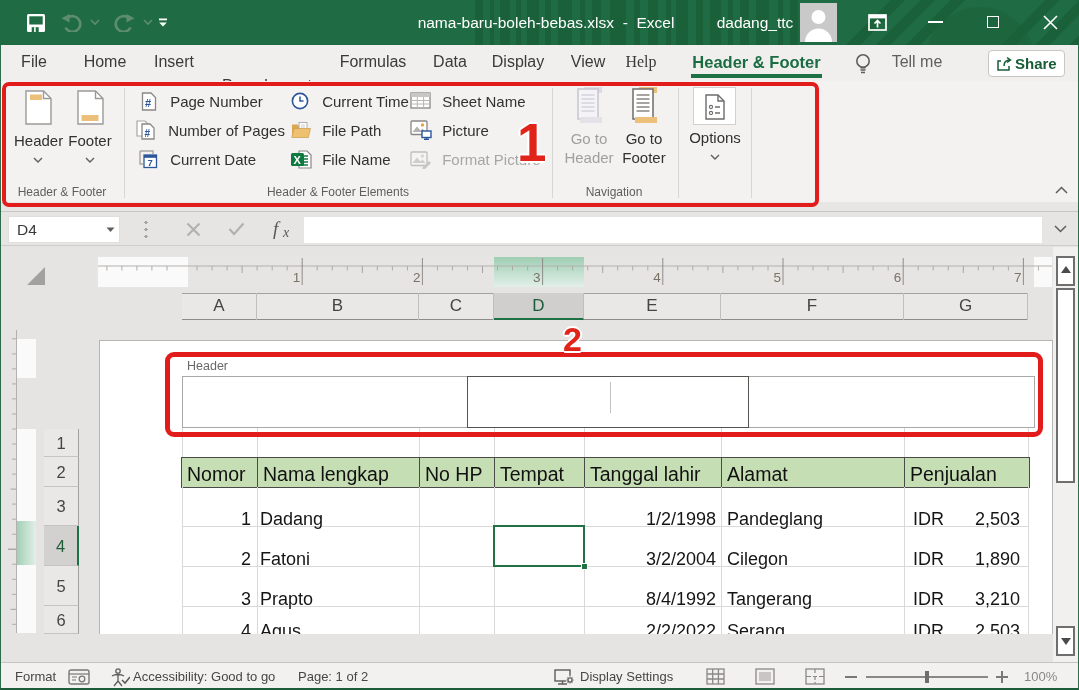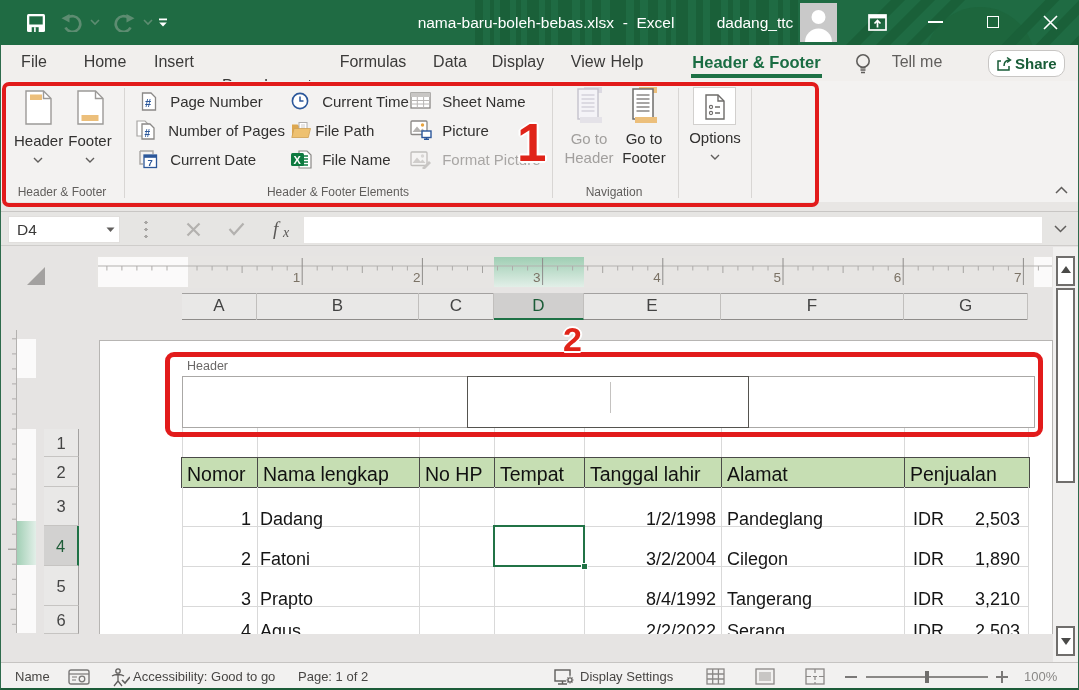--- a/index.html
+++ b/index.html
@@ -123,32 +123,32 @@
 </div>
 <div class="abs" id="tabrow">
   <div class="tab" style="left:14px;width:40px;">File</div>
   <div class="tab" style="left:82px;width:46px;">Home</div>
   <div class="tab" style="left:152px;width:44px;">Insert</div>
   <div class="tab" style="left:220px;width:94px;margin-top:24px;">Page Layout</div>
   <div class="tab" style="left:332px;width:82px;">Formulas</div>
   <div class="tab" style="left:427px;width:46px;">Data</div>
   <div class="tab" style="left:487px;width:62px;">Display</div>
   <div class="tab" style="left:565px;width:46px;">View</div>
-  <div class="tab" style="left:606px;width:42px;">Help</div>
+  <div class="tab" style="left:620px;width:42px;font-family:Liberation Serif, serif;">Help</div>
   <div class="tab" style="left:691px;width:131px;color:#1a6d43;font-weight:bold;font-size:16.5px;">Header &amp; Footer</div>
   <div class="abs" style="left:691px;top:29px;width:131px;height:4px;background:#1e7145;"></div>
 
   <svg class="abs" style="left:855px;top:8px;" width="16" height="22" viewBox="0 0 16 22">
     <circle cx="8" cy="8" r="6.2" fill="none" stroke="#605e5c" stroke-width="1.6"></circle>
     <path d="M 5.5 17 L 10.5 17 M 6 19.5 L 10 19.5" stroke="#605e5c" stroke-width="1.4"></path>
     <path d="M 5.5 14.7 L 10.5 14.7" stroke="#605e5c" stroke-width="1.8"></path>
   </svg>
   <div class="tab" style="left:884px;width:66px;color:#605e5c;">Tell me</div>
 
-  <div class="abs" style="left:988px;top:5px;width:77px;height:27px;background:#fff;border:1px solid #c8c6c4;border-radius:10px;">
+  <div class="abs" style="left:988px;top:5px;width:77px;height:27px;background:#fff;border:1px solid #c8c6c4;border-radius:4px;">
     <svg class="abs" style="left:7px;top:5px;" width="16" height="16" viewBox="0 0 16 16">
       <path d="M 5 5 L 2 5 L 2 14 L 13 14 L 13 10" fill="none" stroke="#185c37" stroke-width="1.5"></path>
       <path d="M 8 10 C 8 6 10 4 14 4 M 11 1.5 L 14.5 4 L 11 6.5" fill="none" stroke="#185c37" stroke-width="1.5"></path>
     </svg>
     <div class="abs" style="left:26px;top:0;width:48px;line-height:25px;font-size:15px;font-weight:bold;color:#185c37;">Share</div>
   </div>
 </div>
 <div class="abs" id="ribbon">
   <div class="strip"></div>
   <div class="gsep" style="left:124px;"></div>
@@ -215,21 +215,21 @@
     </svg>
     <span style="margin-left:9px;">Current Time</span>
   </div>
   <div class="elem" style="left:291px;top:39px;">
     <svg width="20" height="18" viewBox="0 0 20 18">
       <path d="M1 15 L1 3.5 L6.5 3.5 L8.5 5.5 L14 5.5 L14 15 Z" fill="#dda74f"></path>
       <rect x="8" y="1.5" width="8" height="9" fill="#fff" stroke="#b0aeac" stroke-width="1"></rect>
       <path d="M10 4 L14 4 M10 6 L14 6 M10 8 L14 8" stroke="#c8c6c4" stroke-width="0.9"></path>
       <path d="M0.8 16.5 L3 7.5 L19.5 7.5 L17.3 16.5 Z" fill="#eec170" stroke="#cfa053" stroke-width="0.8"></path>
     </svg>
-    <span style="">File Path</span>
+    <span style="margin-left:7px;">File Path</span>
   </div>
   <div class="elem" style="left:291px;top:68px;">
     <svg width="21" height="19" viewBox="0 0 21 19">
       <path d="M8 1 L16 1 L20 5 L20 18 L8 18 Z" fill="#fff" stroke="#8a8886" stroke-width="1.2"></path>
       <path d="M10 6 L17 6 M10 9 L17 9 M10 12 L17 12 M10 15 L17 15" stroke="#107c41" stroke-width="1.3"></path>
       <rect x="0" y="3" width="13" height="13" rx="1.5" fill="#0e7a40"></rect>
       <text x="2.6" y="13.6" font-size="11" font-weight="bold" fill="#fff" font-family="Liberation Sans">X</text>
     </svg>
     <span style="margin-left:6px;">File Name</span>
   </div>
@@ -549,21 +549,21 @@
   </div>
   <div class="abs" style="left:683px;top:4px;width:212px;height:20px;background:#fff;border:2px solid #706e6c;"></div>
   <div class="abs" style="left:895px;top:4px;width:139px;height:20px;background:#e9e7e5;"></div>
   <div class="abs" style="left:1034px;top:5px;width:19px;height:19px;background:#fff;border:2px solid #706e6c;">
     <svg style="position:absolute;left:4px;top:2.5px;" width="8" height="10" viewBox="0 0 8 10">
         <path d="M1 0 L7 5 L1 10 Z" fill="#4a4a48"></path>
       </svg>
   </div>
 </div>
 <div class="abs" id="statusbar">
-  <div class="abs" style="left:15px;top:0;line-height:27px;">Name</div>
+  <div class="abs" style="left:15px;top:0;line-height:27px;">Format</div>
   <svg class="abs" style="left:68px;top:6px;" width="22" height="16" viewBox="0 0 22 16">
     <rect x="1" y="1" width="20" height="14" rx="2" fill="none" stroke="#7a7877" stroke-width="1.4"></rect>
     <path d="M1 5 L21 5" stroke="#7a7877" stroke-width="1.2"></path>
     <circle cx="14" cy="10" r="2.8" fill="none" stroke="#7a7877" stroke-width="1.3"></circle>
     <path d="M4 8 L9 8 M4 11 L8 11" stroke="#7a7877" stroke-width="1.1"></path>
   </svg>
   <svg class="abs" style="left:110px;top:5px;" width="20" height="19" viewBox="0 0 20 19">
     <circle cx="8" cy="3" r="2.2" fill="none" stroke="#5f5d5b" stroke-width="1.3"></circle>
     <path d="M2 8 C5 6 11 6 14 8 M8 7 L8 13 M8 13 L4 18 M8 13 L12 18" fill="none" stroke="#5f5d5b" stroke-width="1.3"></path>
     <path d="M12 12 L15 15 L20 9" fill="none" stroke="#5f5d5b" stroke-width="1.6"></path>

